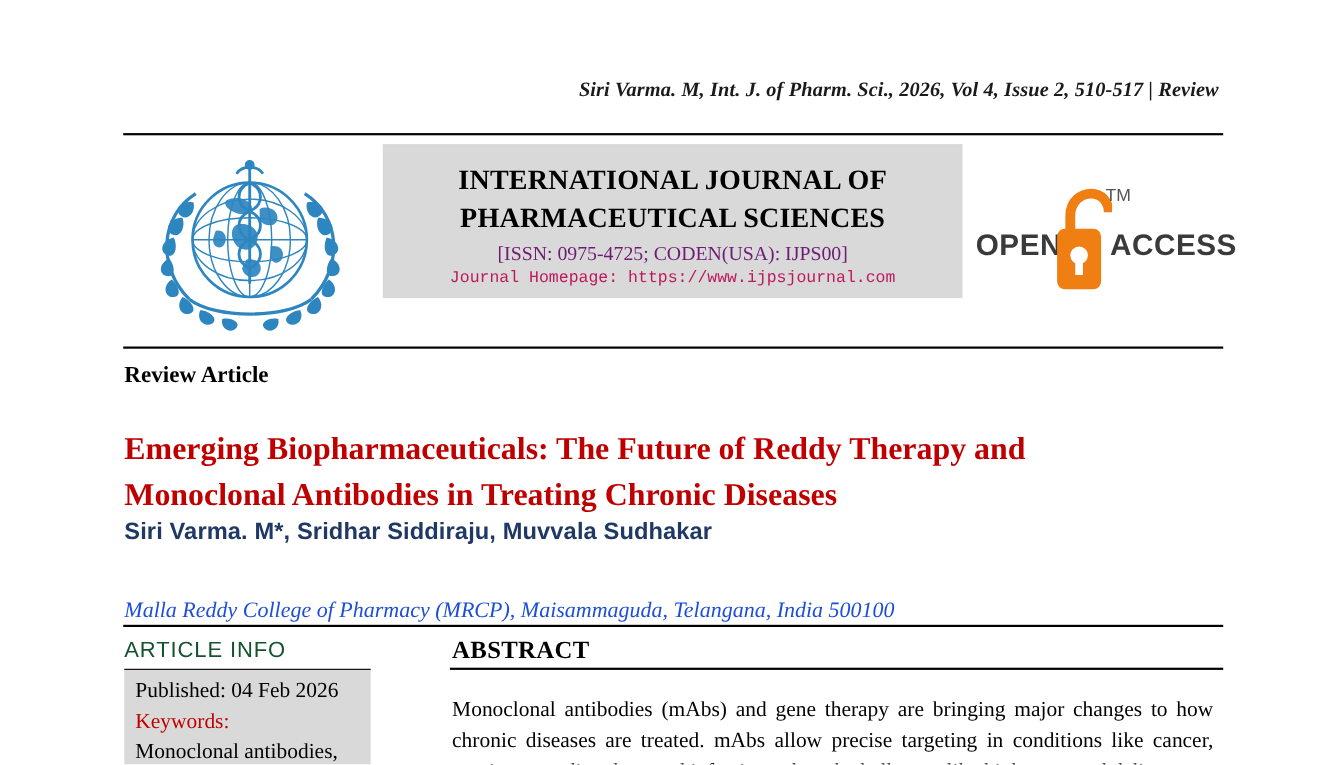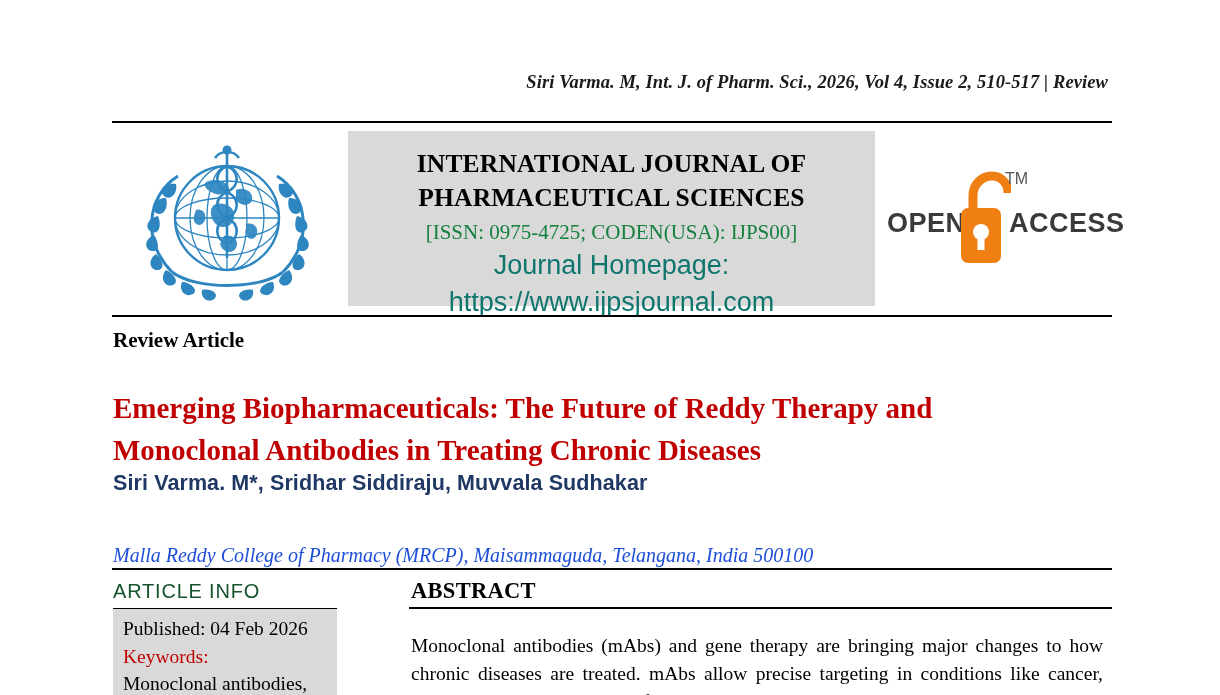--- a/index.html
+++ b/index.html
@@ -60,47 +60,47 @@
     width: 215px;
     height: 175px;
   }
   .logo-un svg { display: block; }
 
   .journal-box {
     position: absolute;
     left: 236px;
     top: 1px;
     width: 527px;
-    height: 175px;
+    height: 140px;
     background: #d9d9d9;
     text-align: center;
     box-sizing: border-box;
     padding-top: 16px;
   }
   .journal-title {
     font-family: "Liberation Serif", serif;
     font-weight: bold;
     font-size: 25.5px;
     line-height: 1.33;
     color: #000000;
     letter-spacing: 0.2px;
   }
   .journal-issn {
     font-family: "Liberation Serif", serif;
-    font-size: 21px;
+    font-size: 18px;
     line-height: 1.38;
     margin-top: 3px;
-    color: #15803d;
+    color: #701a75;
     text-align: center;
   }
   .journal-home {
-    font-family: Liberation Sans, sans-serif;
-    font-size: 27px;
+    font-family: Liberation Mono, monospace;
+    font-size: 15px;
     line-height: 1.38;
-    color: #0f766e;
+    color: #be185d;
   }
 
   
   .open-access {
     position: absolute;
     left: 775px;
     top: 34px;
     width: 225px;
     height: 110px;
   }

